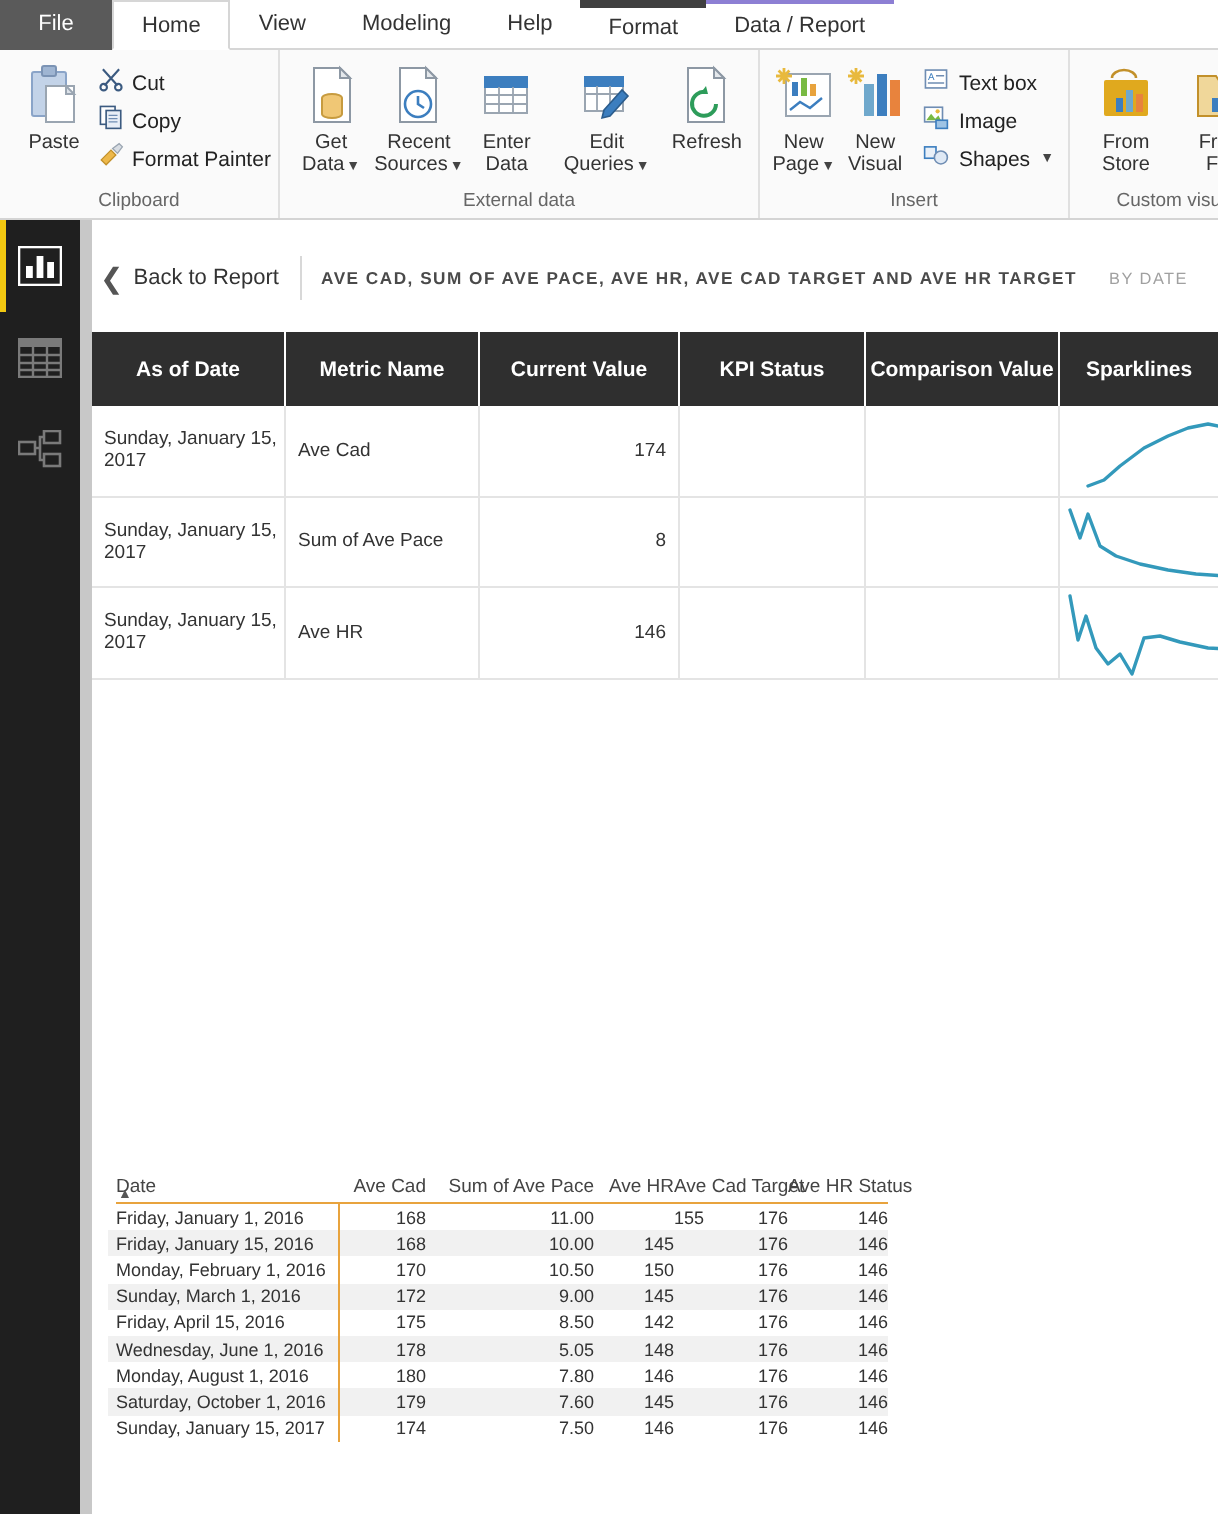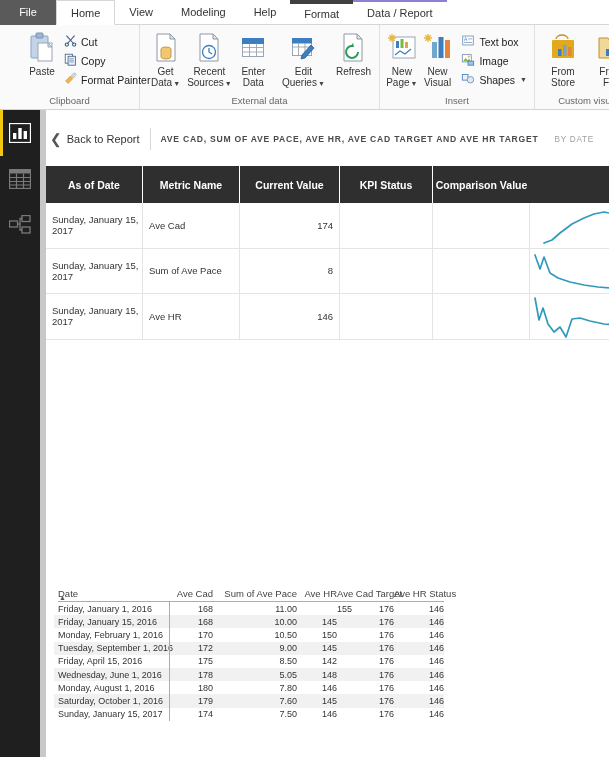--- a/index.html
+++ b/index.html
@@ -136,21 +136,21 @@
     <div class="tab ctx">
         <span>Data / Report</span>
       </div>
     <div class="tab filler"></div>
   </div>
 
   <div class="ribbon">
 
     <div class="rgroup" style="width:140px">
       <div class="rgroup-body">
-        <div class="bigbtn" style="margin-left:23px">
+        <div class="bigbtn" style="margin-left:8px">
           <div class="ico">
             <svg width="30" height="32" viewBox="0 0 30 32">
               <rect x="4" y="4" width="17" height="22" rx="1" fill="#c3d3e8" stroke="#8aa4c8"></rect>
               <rect x="9" y="1" width="7" height="5" rx="1" fill="#9fb5d2" stroke="#7b93b4"></rect>
               <rect x="11" y="11" width="14" height="18" fill="#ffffff" stroke="#9aa5b1"></rect>
               <path d="M21 11 L25 15 L21 15 Z" fill="#dde3ea" stroke="#9aa5b1"></path>
             </svg>
           </div>
           <div class="lbl">Paste</div>
         </div>
@@ -389,20 +389,21 @@
       <div class="focus-sub">BY DATE</div>
     </div>
 
     <div class="mtable">
       <div class="mhead">
         <div class="mh" style="width:97px">As of Date</div>
         <div class="mh" style="width:97px">Metric Name</div>
         <div class="mh" style="width:100px">Current Value</div>
         <div class="mh" style="width:93px">KPI Status</div>
         <div class="mh" style="width:97px">Comparison Value</div>
+        <div class="mh" style="flex:1">Sparklines</div>
       </div>
 
       <div class="mrow">
         <div class="mc left" style="width:97px">Sunday, January 15, 2017</div>
         <div class="mc left" style="width:97px">Ave Cad</div>
         <div class="mc right" style="width:100px">174</div>
         <div class="mc" style="width:93px"></div>
         <div class="mc" style="width:97px"></div>
         <div class="mc spark" style="flex:1">
           <svg width="95" height="45" viewBox="0 0 95 45">
@@ -471,21 +472,21 @@
           <div class="dg-row">
             <div class="dc lead" style="width: 115px;">Monday, February 1, 2016</div>
             <div class="dc num" style="width: 44px;">170</div>
             <div class="dc num" style="width: 84px;">10.50</div>
             <div class="dc num" style="width: 40px;">150</div>
             <div class="dc num" style="width: 57px;">176</div>
             <div class="dc num" style="width: 50px;">146</div>
             <div class="dg-vline" style="left: 115px;"></div>
           </div>
           <div class="dg-row alt">
-            <div class="dc lead" style="width: 115px;">Tuesday, September 1, 2016</div>
+            <div class="dc lead" style="width: 115px;">Sunday, March 1, 2016</div>
             <div class="dc num" style="width: 44px;">172</div>
             <div class="dc num" style="width: 84px;">9.00</div>
             <div class="dc num" style="width: 40px;">145</div>
             <div class="dc num" style="width: 57px;">176</div>
             <div class="dc num" style="width: 50px;">146</div>
             <div class="dg-vline" style="left: 115px;"></div>
           </div>
           <div class="dg-row">
             <div class="dc lead" style="width: 115px;">Friday, April 15, 2016</div>
             <div class="dc num" style="width: 44px;">175</div>

